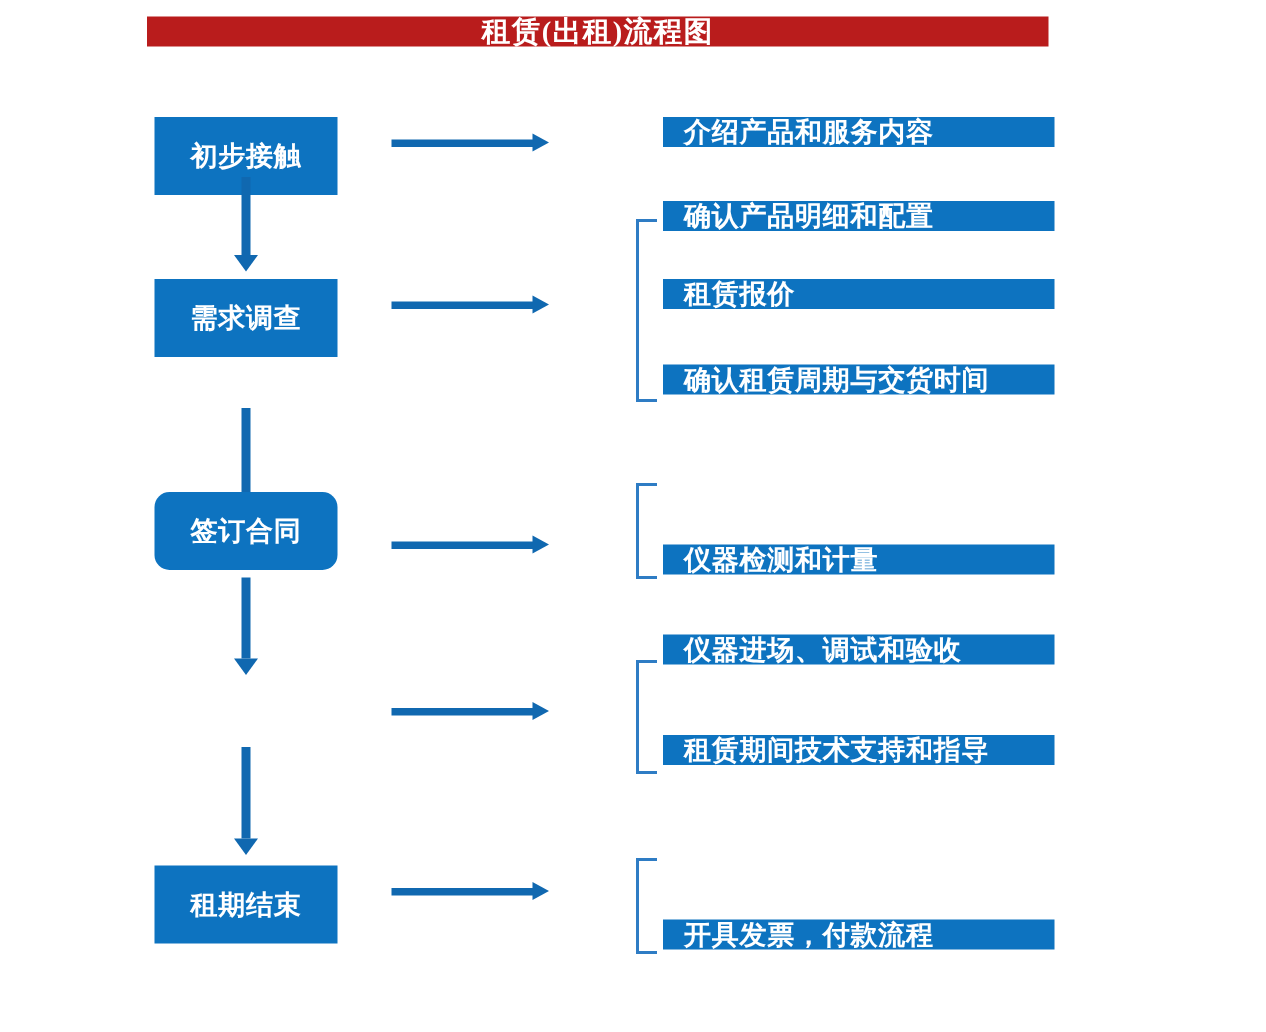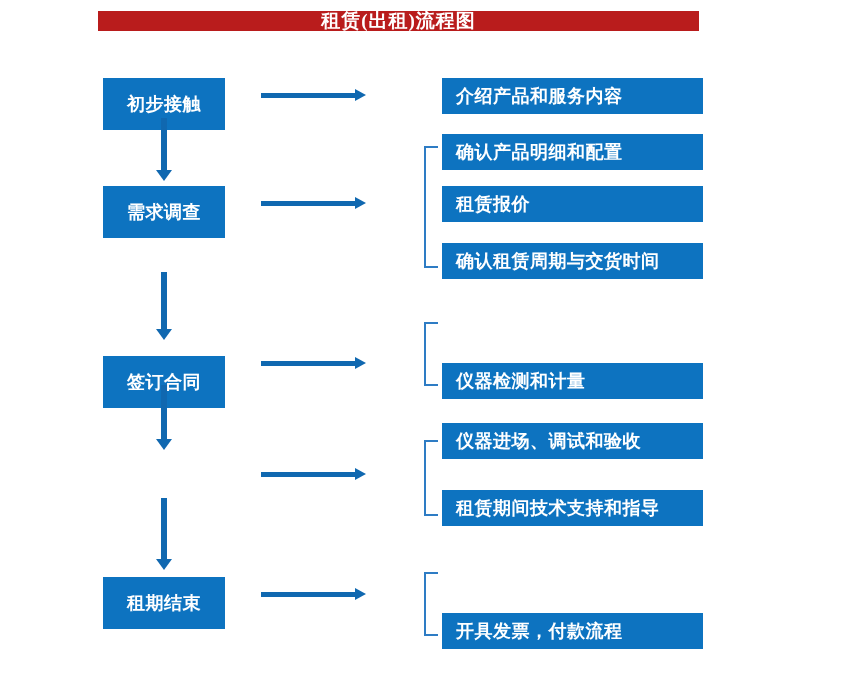--- a/index.html
+++ b/index.html
@@ -48,21 +48,21 @@
     left: 103px;
     width: 122px;
     height: 52px;
   }
   .box.detail {
     justify-content: flex-start;
     padding-left: 14px;
     box-sizing: border-box;
     left: 442px;
     width: 261px;
-    height: 36px;
+    height: 20px;
   }
   
   .h-arrow {
     position: absolute;
     height: 16px;
   }
   .h-arrow .shaft {
     position: absolute;
     left: 0;
     top: 6px;
@@ -140,21 +140,21 @@
 
   <div class="box detail" style="top:186px;">租赁报价</div>
   <div class="box detail" style="top:134px;">确认产品明细和配置</div>
   <div class="box detail" style="top:243px;">确认租赁周期与交货时间</div>
 
   <div class="v-arrow" style="left:154px; top:272px; height:68px;">
     <div class="shaft" style="height:57px;"></div>
     <div class="head" style="top:57px;"></div>
   </div>
 
-  <div class="box stage" style="top:356px;">签订合同</div>
+  <div class="box stage" style="top:328px;border-radius:10px;">签订合同</div>
 
   <div class="h-arrow" style="left:261px; top:355px; width:105px;">
     <div class="shaft" style="width:95px;"></div>
     <div class="head" style="left:94px;"></div>
   </div>
 
   <div class="bracket" style="left:424px; top:322px; width:14px; height:64px;"></div>
 
   <div class="box detail" style="top:363px;">仪器检测和计量</div>
 

